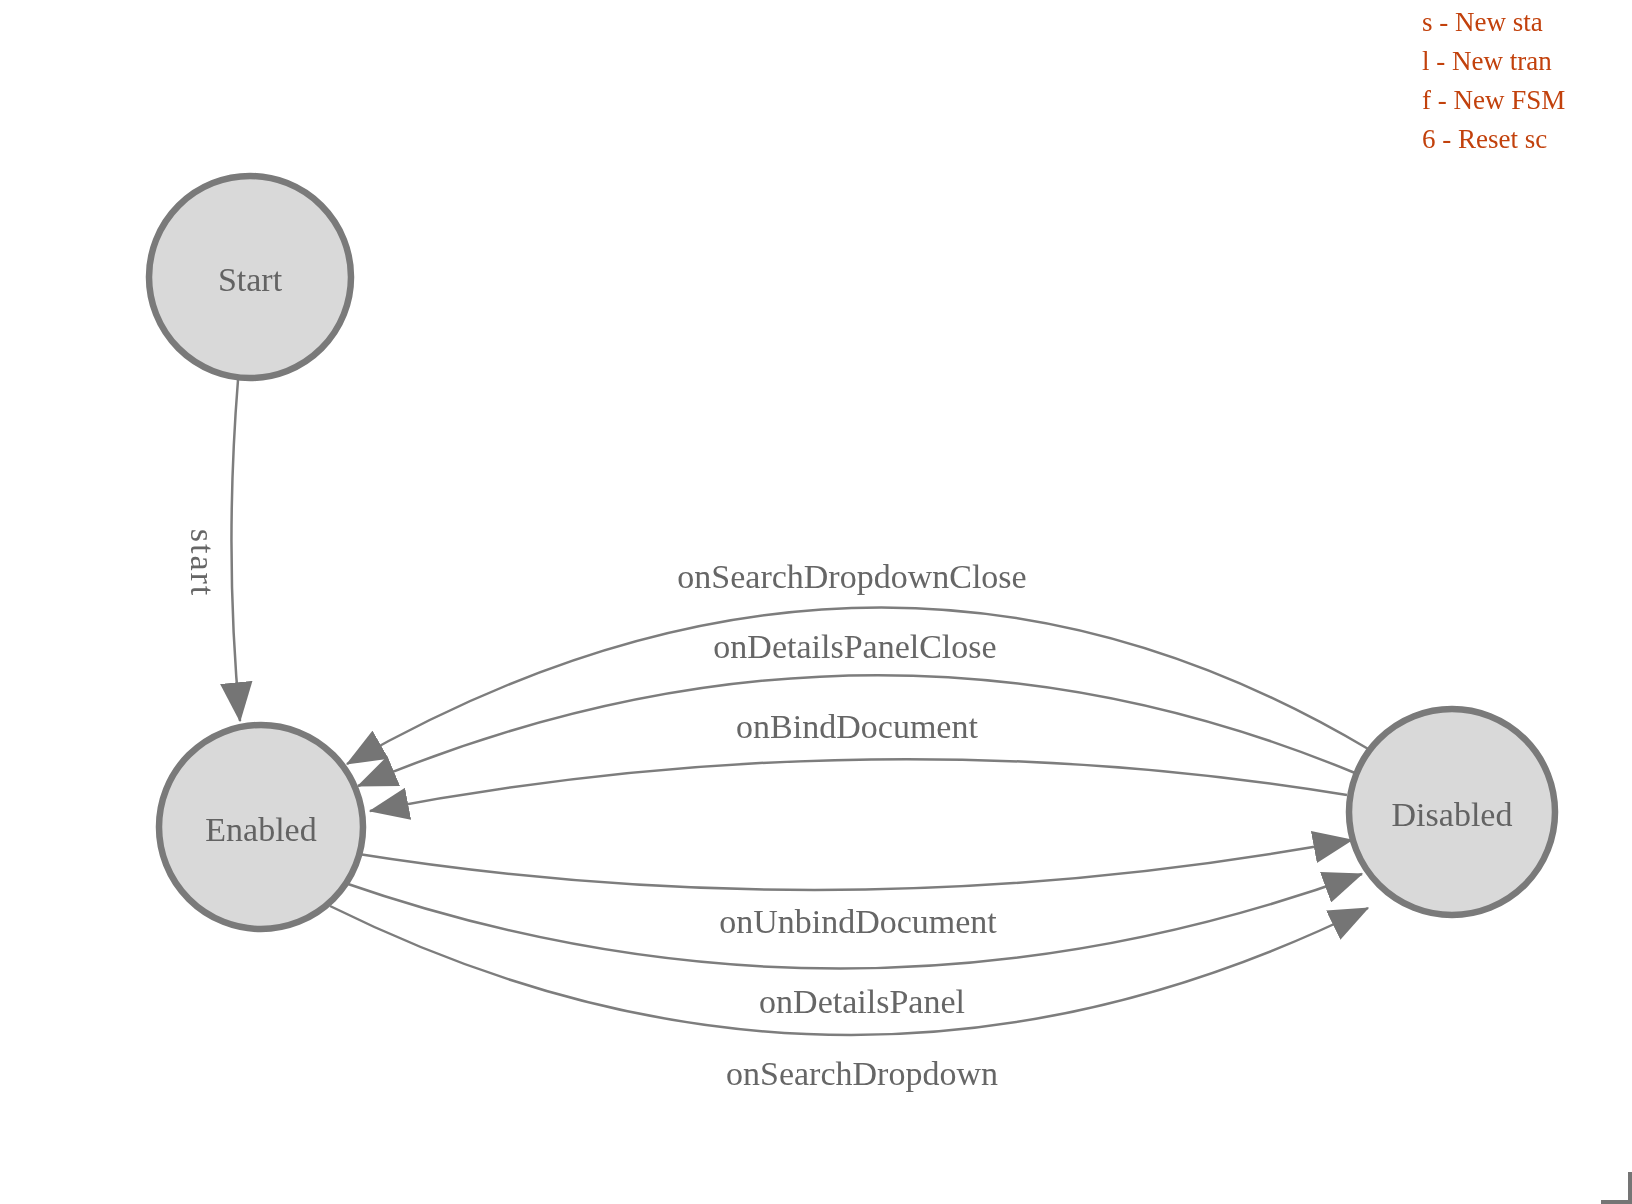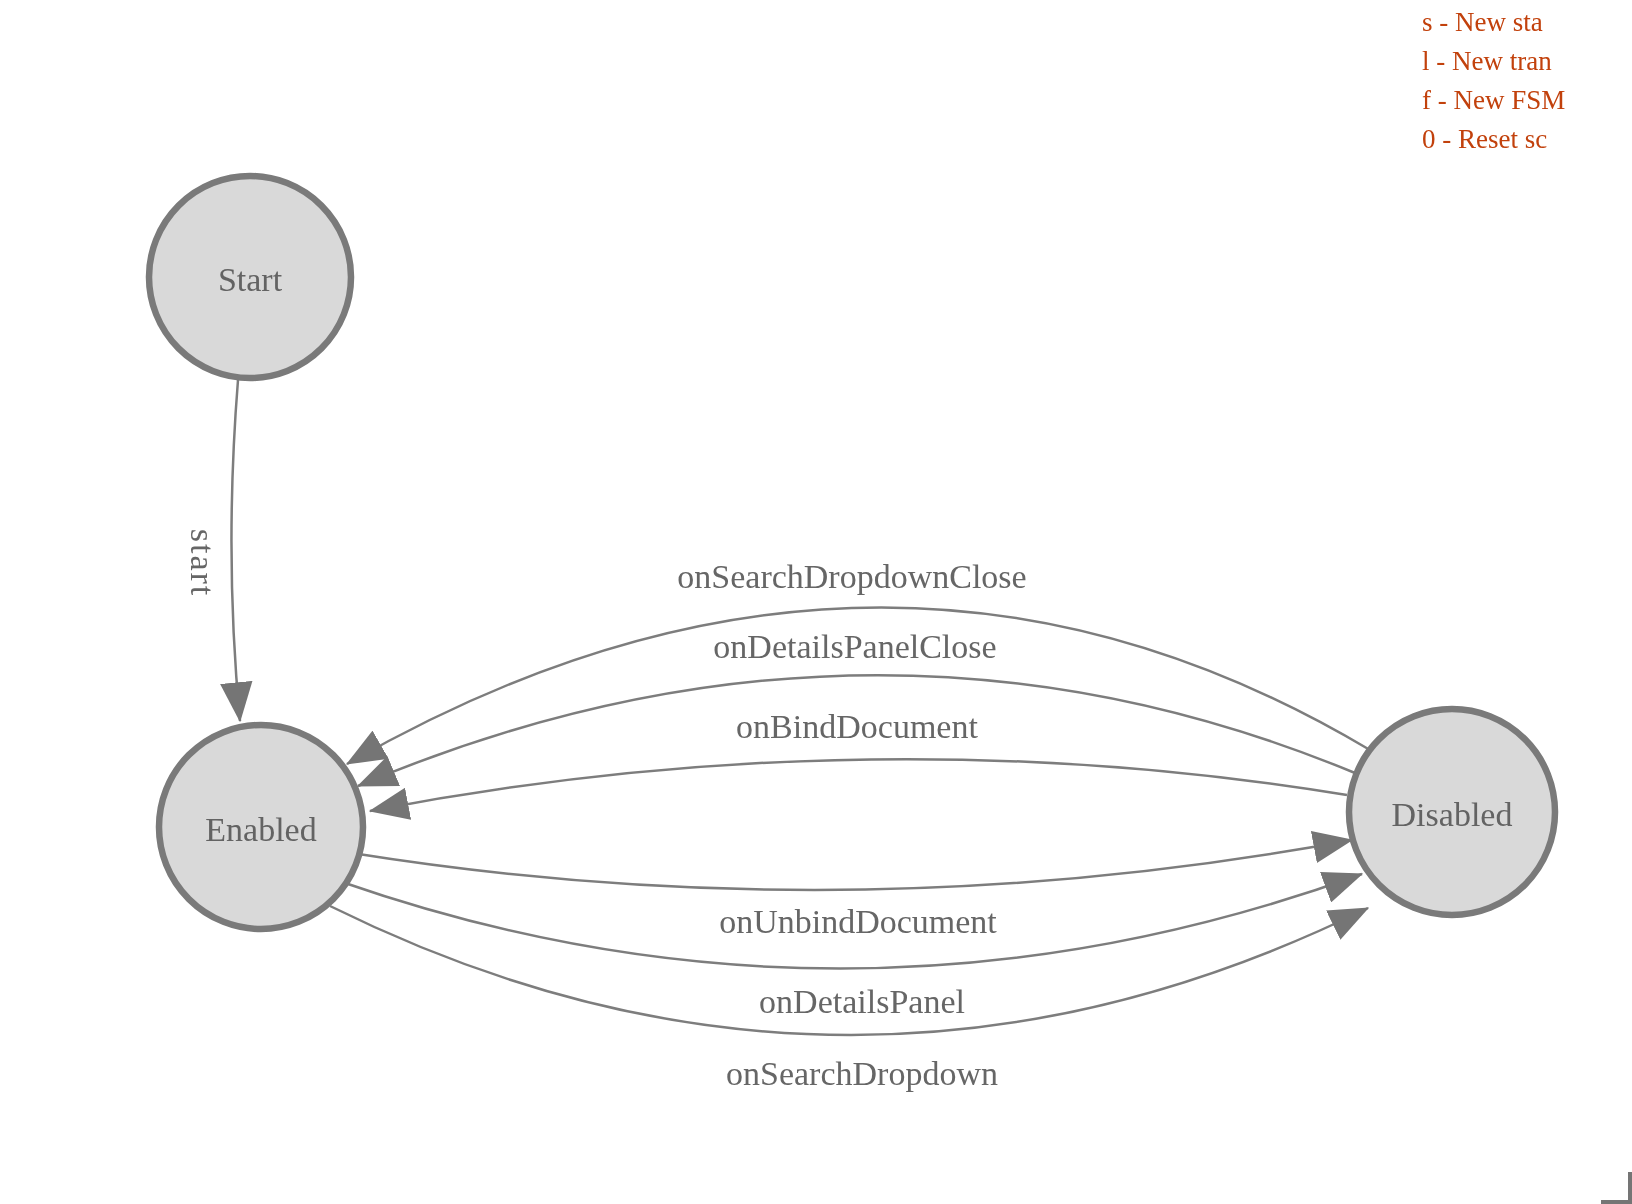--- a/index.html
+++ b/index.html
@@ -121,16 +121,16 @@
   <g>
     <circle class="node-circle" cx="1452" cy="812" r="103"></circle>
     <text class="node-label" x="1452" y="826">Disabled</text>
   </g>
 </svg>
 
 <div id="legend">
   <div>s - New sta</div>
   <div>l - New tran</div>
   <div>f - New FSM</div>
-  <div>0 - Reset sc</div>
+  <div>6 - Reset sc</div>
 </div>
 
 <div id="corner-bracket"></div>
 
 </body></html>

